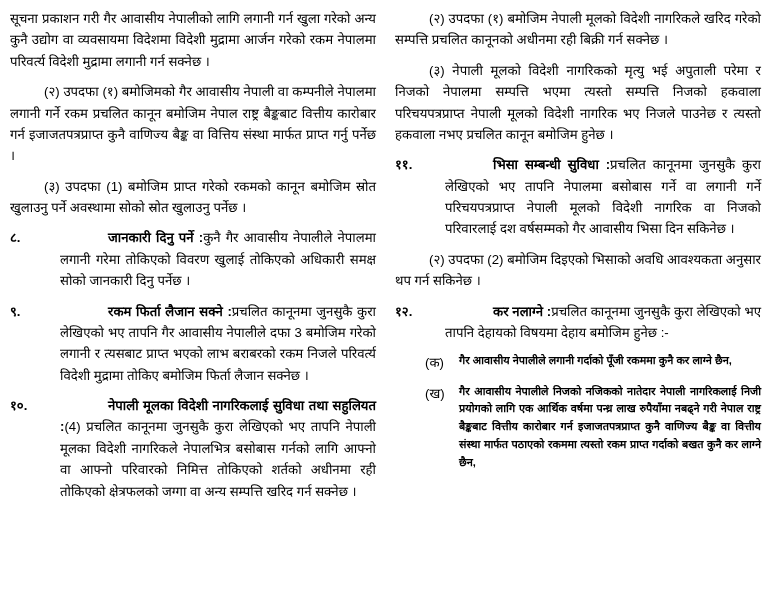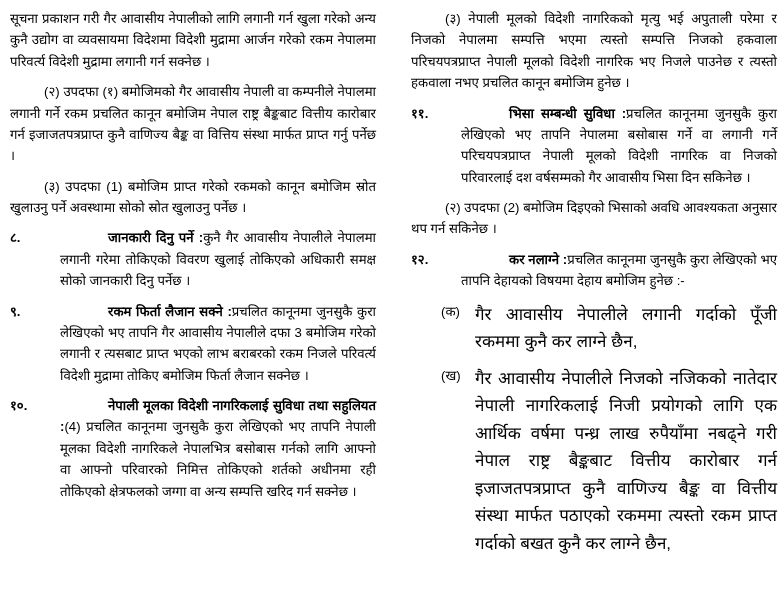--- a/index.html
+++ b/index.html
@@ -15,21 +15,21 @@
     overflow: hidden;
   }
   .page {
     width: 779px;
     height: 609px;
     position: relative;
     box-sizing: border-box;
     padding: 8px 10px 4px 10px;
     display: flex;
     flex-direction: row;
-    gap: 35px;
+    gap: 19px;
   }
   .column {
     width: 366px;
     flex: 0 0 366px;
     display: block;
   }
   
   .para {
     font-size: 13.2px;
     line-height: 1.62;
@@ -82,23 +82,24 @@
     align-items: flex-start;
   }
   .sub-label {
     flex: 0 0 34px;
     font-size: 13.2px;
     line-height: 1.62;
     text-align: left;
   }
   .sub-body {
     flex: 1 1 auto;
-    font-size: 17px;
+    font-size: 11px;
     line-height: 1.62;
     text-align: justify;
+    font-weight: bold;
   }
 </style>
 </head>
 <body>
 
 <div class="page">
 
   <div class="column">
 
     <div class="para noindent">सूचना प्रकाशन गरी गैर आवासीय नेपालीको लागि लगानी गर्न खुला गरेको अन्य कुनै उद्योग वा व्यवसायमा विदेशमा विदेशी मुद्रामा आर्जन गरेको रकम नेपालमा परिवर्त्य विदेशी मुद्रामा लगानी गर्न सक्नेछ ।</div>
@@ -119,20 +120,21 @@
 
     <div class="sec">
       <div class="sec-num">१०.</div>
       <div class="sec-body"><span class="sec-title">नेपाली मूलका विदेशी नागरिकलाई सुविधा तथा सहुलियत :</span><span class="sec-rest">(4) प्रचलित कानूनमा जुनसुकै कुरा लेखिएको भए तापनि नेपाली मूलका विदेशी नागरिकले नेपालभित्र बसोबास गर्नको लागि आफ्नो वा आफ्नो परिवारको निमित्त तोकिएको शर्तको अधीनमा रही तोकिएको क्षेत्रफलको जग्गा वा अन्य सम्पत्ति खरिद गर्न सक्नेछ ।</span></div>
     </div>
 
   </div>
 
   <div class="column">
 
+    <div class="para indent">(२) उपदफा (१) बमोजिम नेपाली मूलको विदेशी नागरिकले खरिद गरेको सम्पत्ति प्रचलित कानूनको अधीनमा रही बिक्री गर्न सक्नेछ ।</div>
 
     <div class="para indent">(३) नेपाली मूलको विदेशी नागरिकको मृत्यु भई अपुताली परेमा र निजको नेपालमा सम्पत्ति भएमा त्यस्तो सम्पत्ति निजको हकवाला परिचयपत्रप्राप्त नेपाली मूलको विदेशी नागरिक भए निजले पाउनेछ र त्यस्तो हकवाला नभए प्रचलित कानून बमोजिम हुनेछ ।</div>
 
     <div class="sec">
       <div class="sec-num">११.</div>
       <div class="sec-body"><span class="sec-title">भिसा सम्बन्धी सुविधा :</span><span class="sec-rest">प्रचलित कानूनमा जुनसुकै कुरा लेखिएको भए तापनि नेपालमा बसोबास गर्ने वा लगानी गर्ने परिचयपत्रप्राप्त नेपाली मूलको विदेशी नागरिक वा निजको परिवारलाई दश वर्षसम्मको गैर आवासीय भिसा दिन सकिनेछ ।</span></div>
     </div>
 
     <div class="para indent">(२) उपदफा (2) बमोजिम दिइएको भिसाको अवधि आवश्यकता अनुसार थप गर्न सकिनेछ ।</div>
 

